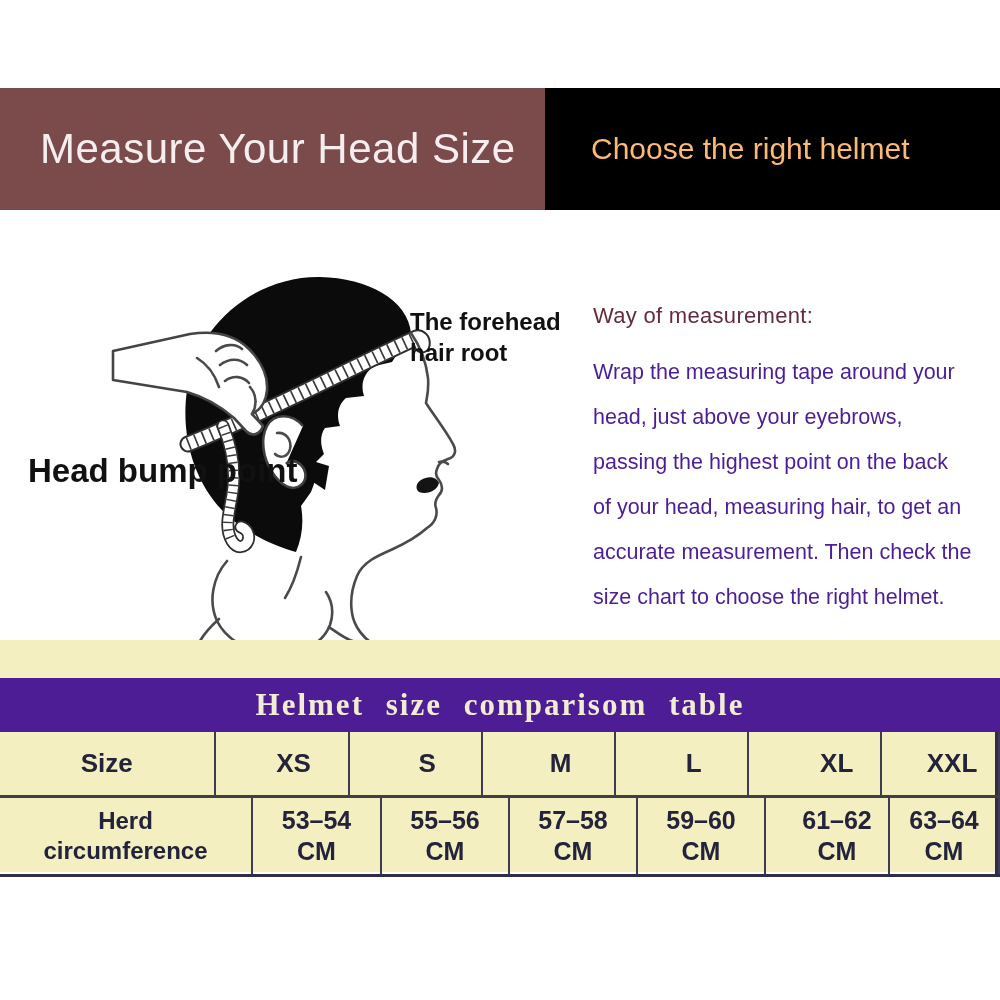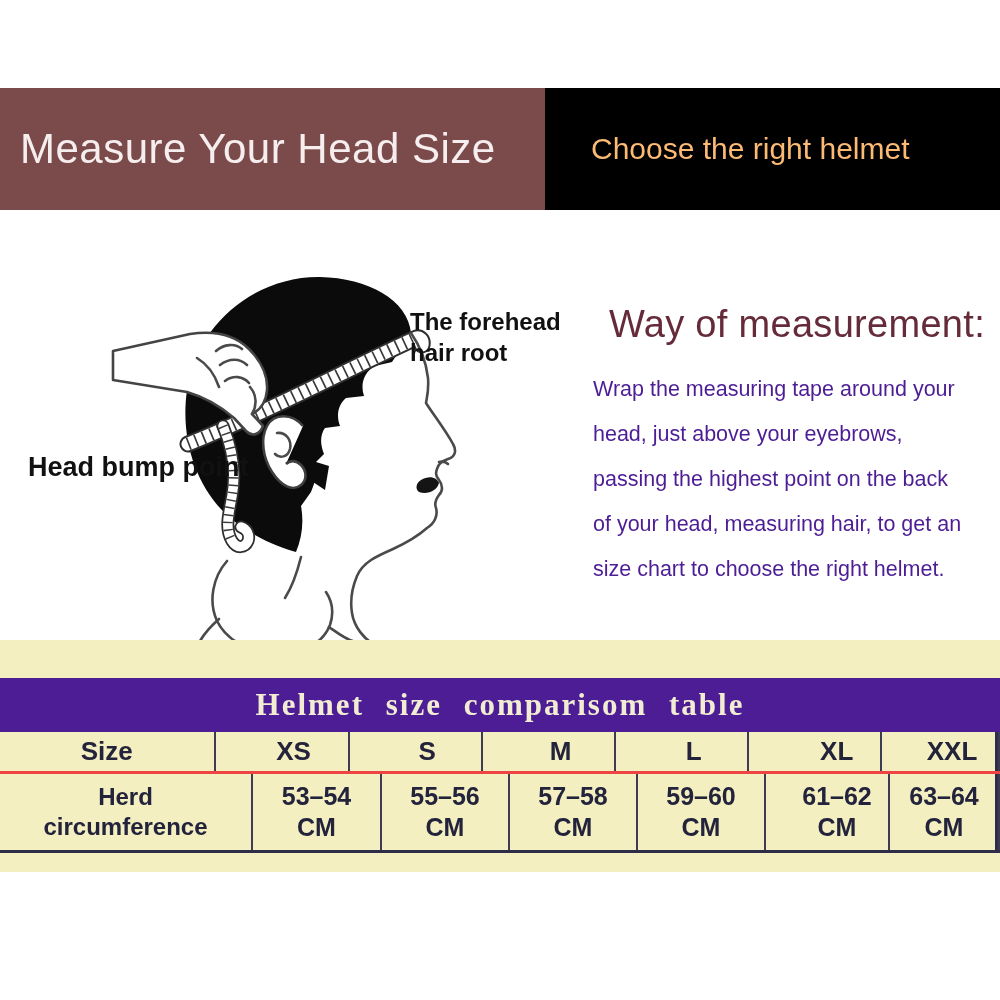--- a/index.html
+++ b/index.html
@@ -2,45 +2,45 @@
 <html><head>
 <meta charset="utf-8">
 <style>
   html,body{margin:0;padding:0;background:#ffffff;}
   .canvas{position:relative;width:1000px;height:1000px;background:#ffffff;overflow:hidden;
           font-family:"Liberation Sans", sans-serif;}
 
   
   .header{position:absolute;left:0;top:88px;width:1000px;height:122px;display:flex;}
   .header-left{width:545px;height:100%;background:#7b4a4a;display:flex;align-items:center;}
-  .header-left .t{color:#f6eeee;font-size:42px;font-weight:400;padding-left:20px;letter-spacing:.5px;white-space:nowrap;}
+  .header-left .t{color:#f6eeee;font-size:42px;font-weight:400;padding-left:40px;letter-spacing:.5px;white-space:nowrap;}
   .header-right{flex:1;height:100%;background:#000000;display:flex;align-items:center;}
   .header-right .t{color:#fdba74;font-size:30px;font-weight:400;padding-left:46px;white-space:nowrap;}
 
   
   .figure{position:absolute;left:20px;top:230px;width:560px;height:412px;}
   .fig-label{position:absolute;color:#111111;font-weight:bold;}
   .label-forehead{left:410px;top:306px;font-size:24px;line-height:1.3;white-space:pre-line;}
-  .label-headbump{left:28px;top:452px;font-size:27px;white-space:nowrap;}
+  .label-headbump{left:28px;top:452px;font-size:33px;white-space:nowrap;}
 
   
   .measure-col{position:absolute;left:593px;top:303px;width:392px;}
-  .measure-heading{color:#652b3a;font-size:38px;font-weight:400;letter-spacing:.3px;text-align:right;}
+  .measure-heading{color:#652b3a;font-size:22px;font-weight:400;letter-spacing:.3px;}
   .measure-lines{margin-top:21px;}
   .measure-line{font-size:21.5px;color:#4c1d95;height:45px;line-height:45px;white-space:nowrap;}
 
   
   .size-section{position:absolute;left:0;top:640px;width:1000px;height:232px;background:#f3efc1;}
   .table-title-bar{position:absolute;left:0;top:38px;width:1000px;height:54px;background:#4c1d95;
                    display:flex;align-items:center;justify-content:center;}
   .table-title{color:#f1ecd2;font-family:"Liberation Serif", serif;font-weight:bold;font-size:31px;
                letter-spacing:2px;word-spacing:12px;}
   .size-grid{position:absolute;left:0;top:92px;width:1000px;}
   .grid-row{display:flex;width:1000px;box-sizing:border-box;}
-  .row-head{height:42px;border-bottom:3px solid #ef4444;gap:24px;}
+  .row-head{height:66px;border-bottom:3px solid #404040;gap:24px;}
   .row-data{height:79px;border-bottom:3px solid #2e2e48;}
   .cell{box-sizing:border-box;display:flex;align-items:center;justify-content:center;text-align:center;
         color:#23233b;font-weight:bold;border-right:2px solid #3c3c52;white-space:pre-line;}
   .cell:last-child{border-right:2px solid #3c3c52;}
   .c0{width:253px;} .c1{width:129px;} .c2{width:128px;} .c3{width:128px;}
   .c4{width:128px;} .c5{width:124px;padding-left:20px;} .c6{width:110px;border-right:none;box-shadow:inset -3px 0 0 #2e2e48;}
   .row-head .cell{font-size:26px;}
   .row-data .cell{font-size:25px;line-height:1.25;}
   .row-data .c0{font-size:24px;}
 
@@ -130,20 +130,21 @@
 hair root</div>
   <div class="fig-label label-headbump">Head bump point</div>
 
   <div class="measure-col">
     <div class="measure-heading">Way of measurement:</div>
     <div class="measure-lines">
       <div class="measure-line">Wrap the measuring tape around your</div>
       <div class="measure-line">head, just above your eyebrows,</div>
       <div class="measure-line">passing the highest point on the back</div>
       <div class="measure-line">of your head, measuring hair, to get an</div>
+      <div class="measure-line">accurate measurement. Then check the</div>
       <div class="measure-line">size chart to choose the right helmet.</div>
     </div>
   </div>
 
   <div class="size-section">
     <div class="table-title-bar">
       <div class="table-title">Helmet size comparisom table</div>
     </div>
     <div class="size-grid">
       <div class="grid-row row-head">

